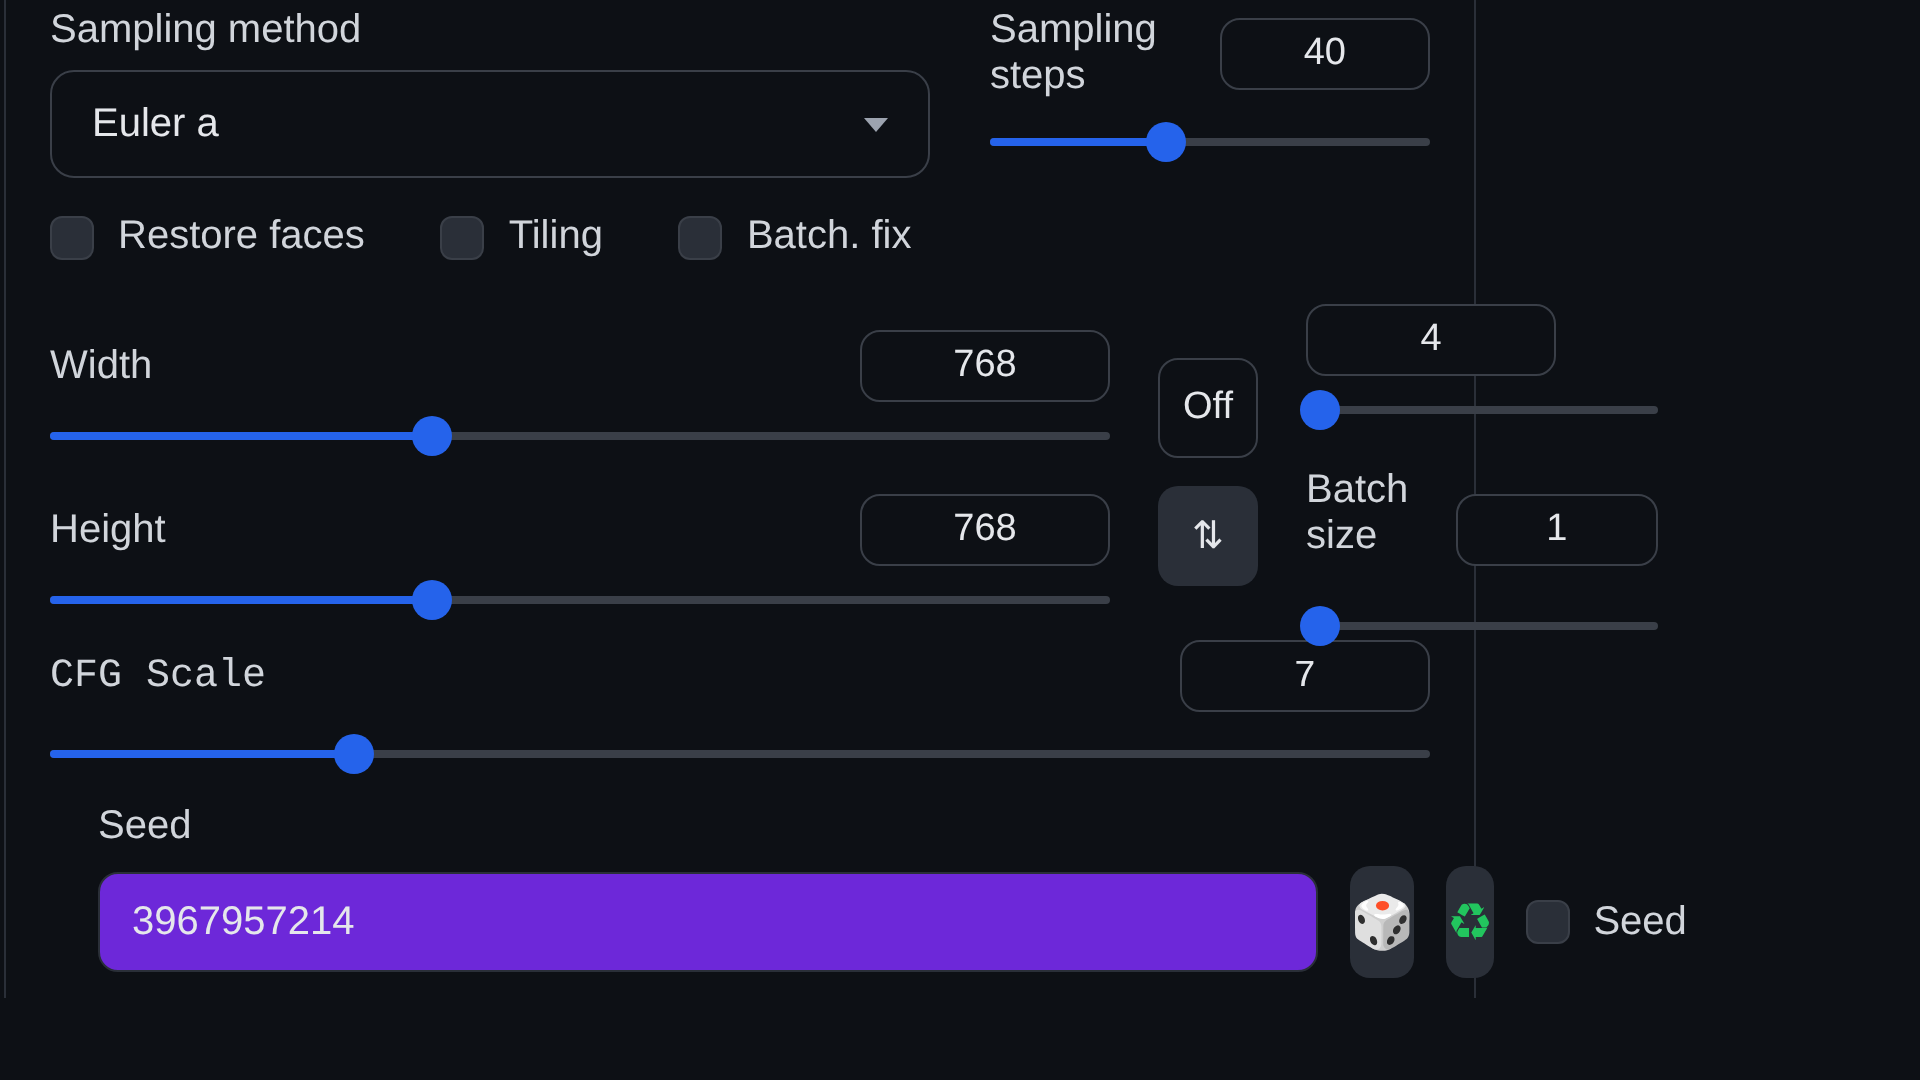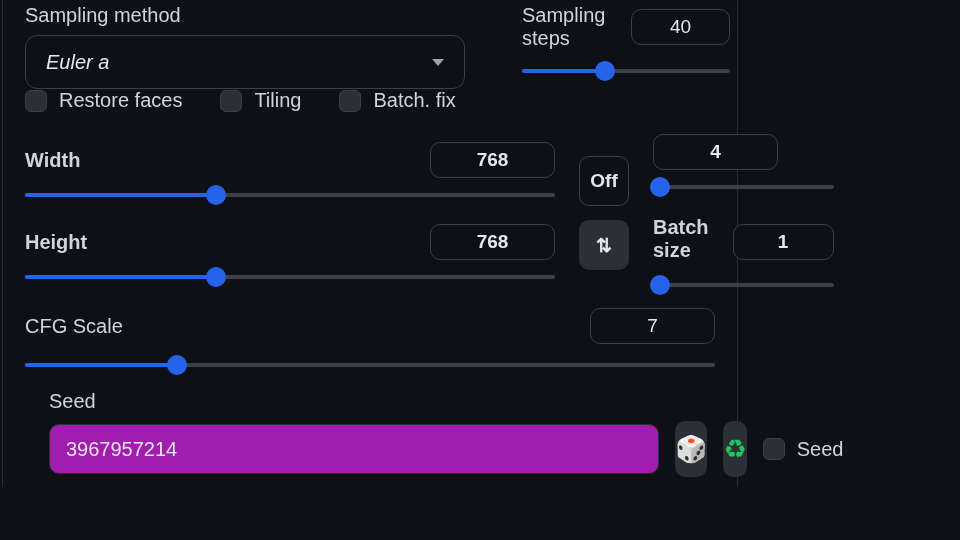--- a/index.html
+++ b/index.html
@@ -28,21 +28,21 @@
     height: 54px;
     background: #0d1015;
     border: 1px solid #3a3f48;
     border-radius: 12px;
     display: flex;
     align-items: center;
     justify-content: space-between;
     padding: 0 20px;
     cursor: pointer;
   }
-  .dropdown-text { font-size: 20px; color: #e5e7eb; font-style: italic; }
+  .dropdown-text { font-size: 20px; color: #e5e7eb; }
   .caret {
     width: 0; height: 0;
     border-left: 6px solid transparent;
     border-right: 6px solid transparent;
     border-top: 7px solid #9ca3af;
   }
   .numbox {
     width: 125px; height: 36px;
     background: #0d1015;
     border: 1px solid #3a3f48;
@@ -63,62 +63,62 @@
   .fill {
     position: absolute; left: 0; top: 5px;
     height: 4px; background: #2563eb; border-radius: 2px;
   }
   .thumb {
     position: absolute; top: -3px;
     width: 20px; height: 20px; border-radius: 50%;
     background: #2563eb;
     transform: translateX(-10px);
   }
-  .checks { display: flex; gap: 38px; margin: 0 0 22px 0; }
+  .checks { display: flex; gap: 38px; margin: 18px 0 22px 0; }
   .check { display: flex; align-items: center; gap: 12px; cursor: pointer; }
   .checkbox {
     width: 22px; height: 22px; border-radius: 6px;
     background: #2a2f38; border: 1px solid #3a3f48;
   }
   .check-label { font-size: 20px; color: #d1d5db; }
-  .dims-row { display: flex; align-items: center; gap: 24px; font-weight: bold; }
+  .dims-row { display: flex; align-items: center; gap: 24px; }
   .dims-left { flex: 0 0 530px; }
   .dimcol { display: flex; flex-direction: column; }
   .dimhead { display: flex; align-items: center; justify-content: space-between; margin-bottom: 10px; }
   .dims-mid { display: flex; flex-direction: column; gap: 14px; }
   .sqbtn {
     width: 50px; height: 50px; border-radius: 10px;
     border: 1px solid #3a3f48; background: #0d1015;
     display: flex; align-items: center; justify-content: center;
     font-size: 19px; color: #e5e7eb; cursor: pointer;
   }
   .sqbtn.dark { background: #2a2f38; border: none; }
   .dims-right { flex: 1; }
-  .cfg-row { margin-top: 16px; }
+  .cfg-row { margin-top: 0; font-family: Liberation Mono, monospace; }
   .cfg-head { display: flex; align-items: center; justify-content: space-between; margin-bottom: 14px; }
   .seed-row { margin-top: 18px; margin-left: 24px; }
   .seed-line { display: flex; align-items: center; gap: 16px; margin-top: 6px; }
   .seed-input {
     flex: 0 0 610px; height: 50px;
-    background: #a21caf; border: 1px solid #2a2f38;
+    background: #6d28d9; border: 1px solid #2a2f38;
     border-radius: 10px; padding: 0 16px;
     font-size: 20px; color: #e5e7eb;
     display: flex; align-items: center;
   }
   .iconbtn {
     width: 56px; height: 56px; border-radius: 10px;
     background: #2a2f38; border: none;
     display: flex; align-items: center; justify-content: center;
     font-size: 26px; cursor: pointer;
   }
   .recycle { color: #22c55e; font-size: 26px; }
   
   .samp-row { display: flex; gap: 30px; align-items: flex-start; }
   .samp-left { flex: 0 0 440px; }
-  .samp-right { flex: 1; margin-left: 27px; }
+  .samp-right { flex: 1; }
   .samp-head { display: flex; align-items: center; justify-content: space-between; margin-bottom: 14px; }
 </style>
 </head>
 <body>
 
 <div class="panel">
 
   <div class="samp-row">
     <div class="samp-left">
       <span class="label">Sampling method</span>
@@ -204,21 +204,21 @@
           </div>
         </div>
         <div class="slider">
           <div class="track"></div>
           <div class="fill" style="width: 4%;"></div>
           <div class="thumb" style="left: 4%;"></div>
         </div>
       </div>
       <div class="dimcol">
         <div class="dimhead">
-          <span class="label" style="margin-bottom:6px">Batch size</span>
+          <span class="label" style="margin-bottom:16px">Batch size</span>
           <div class="numbox">
             <span>1</span>
           </div>
         </div>
         <div class="slider">
           <div class="track"></div>
           <div class="fill" style="width: 4%;"></div>
           <div class="thumb" style="left: 4%;"></div>
         </div>
       </div>

